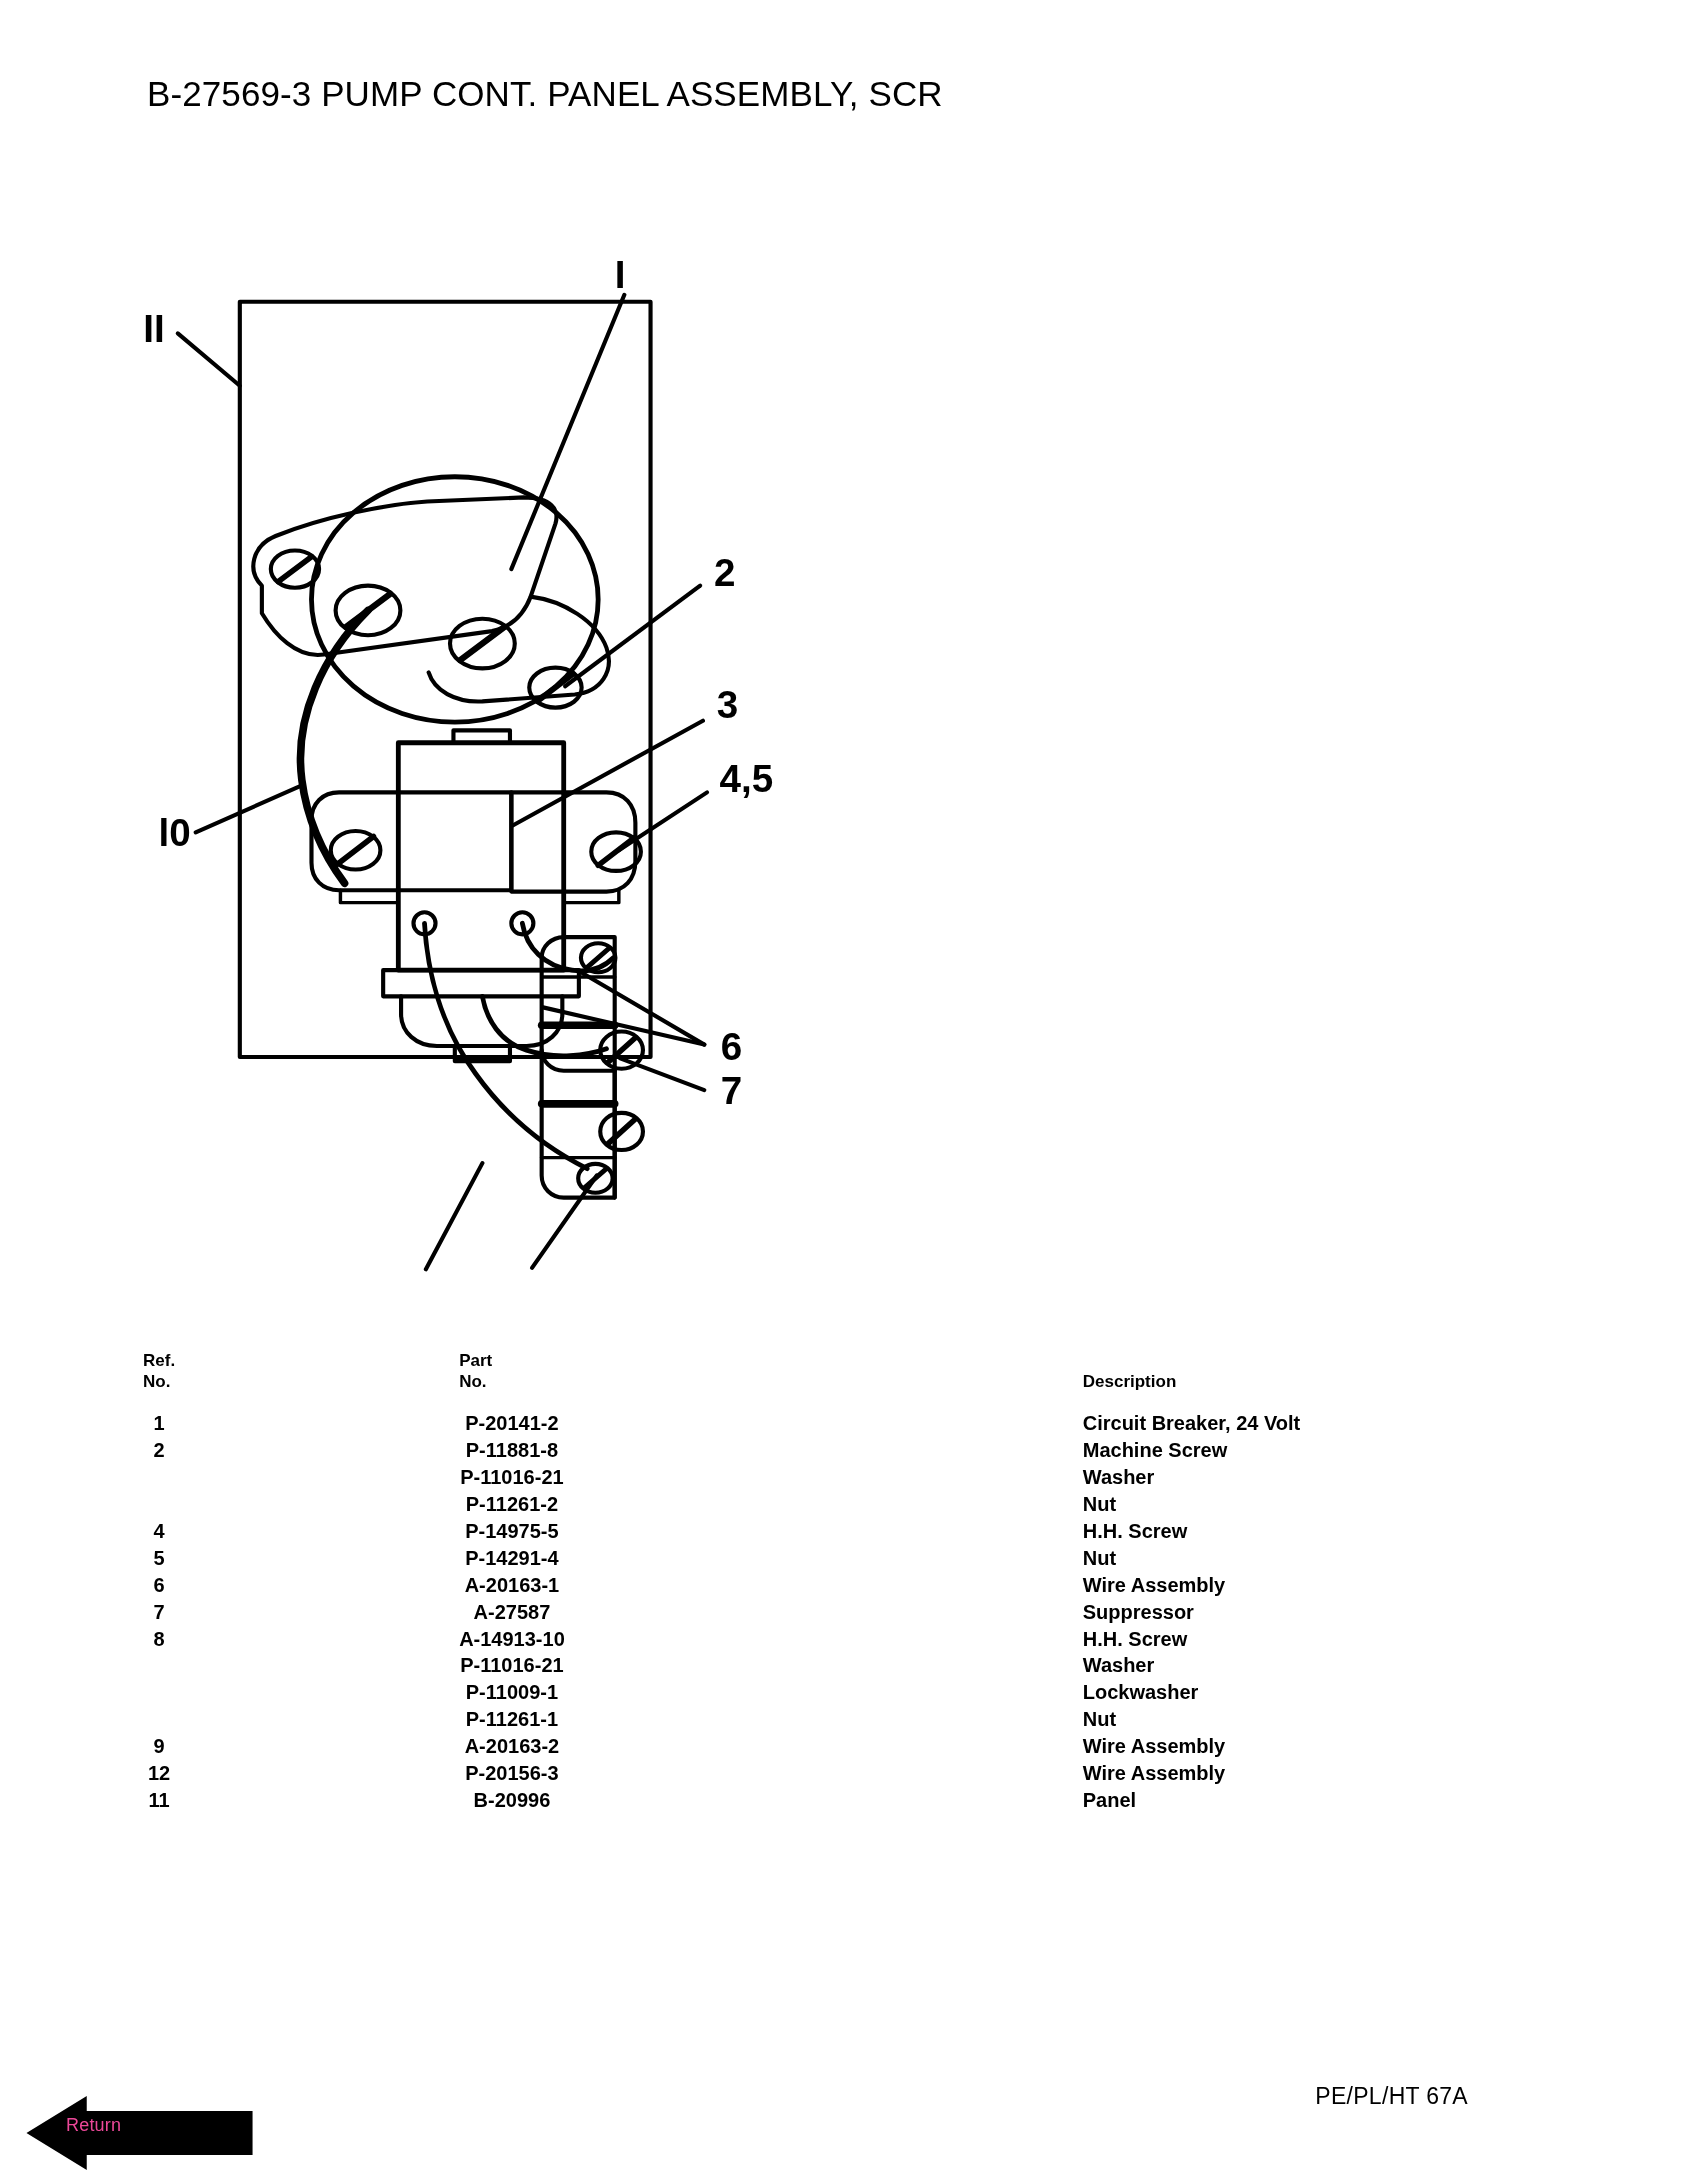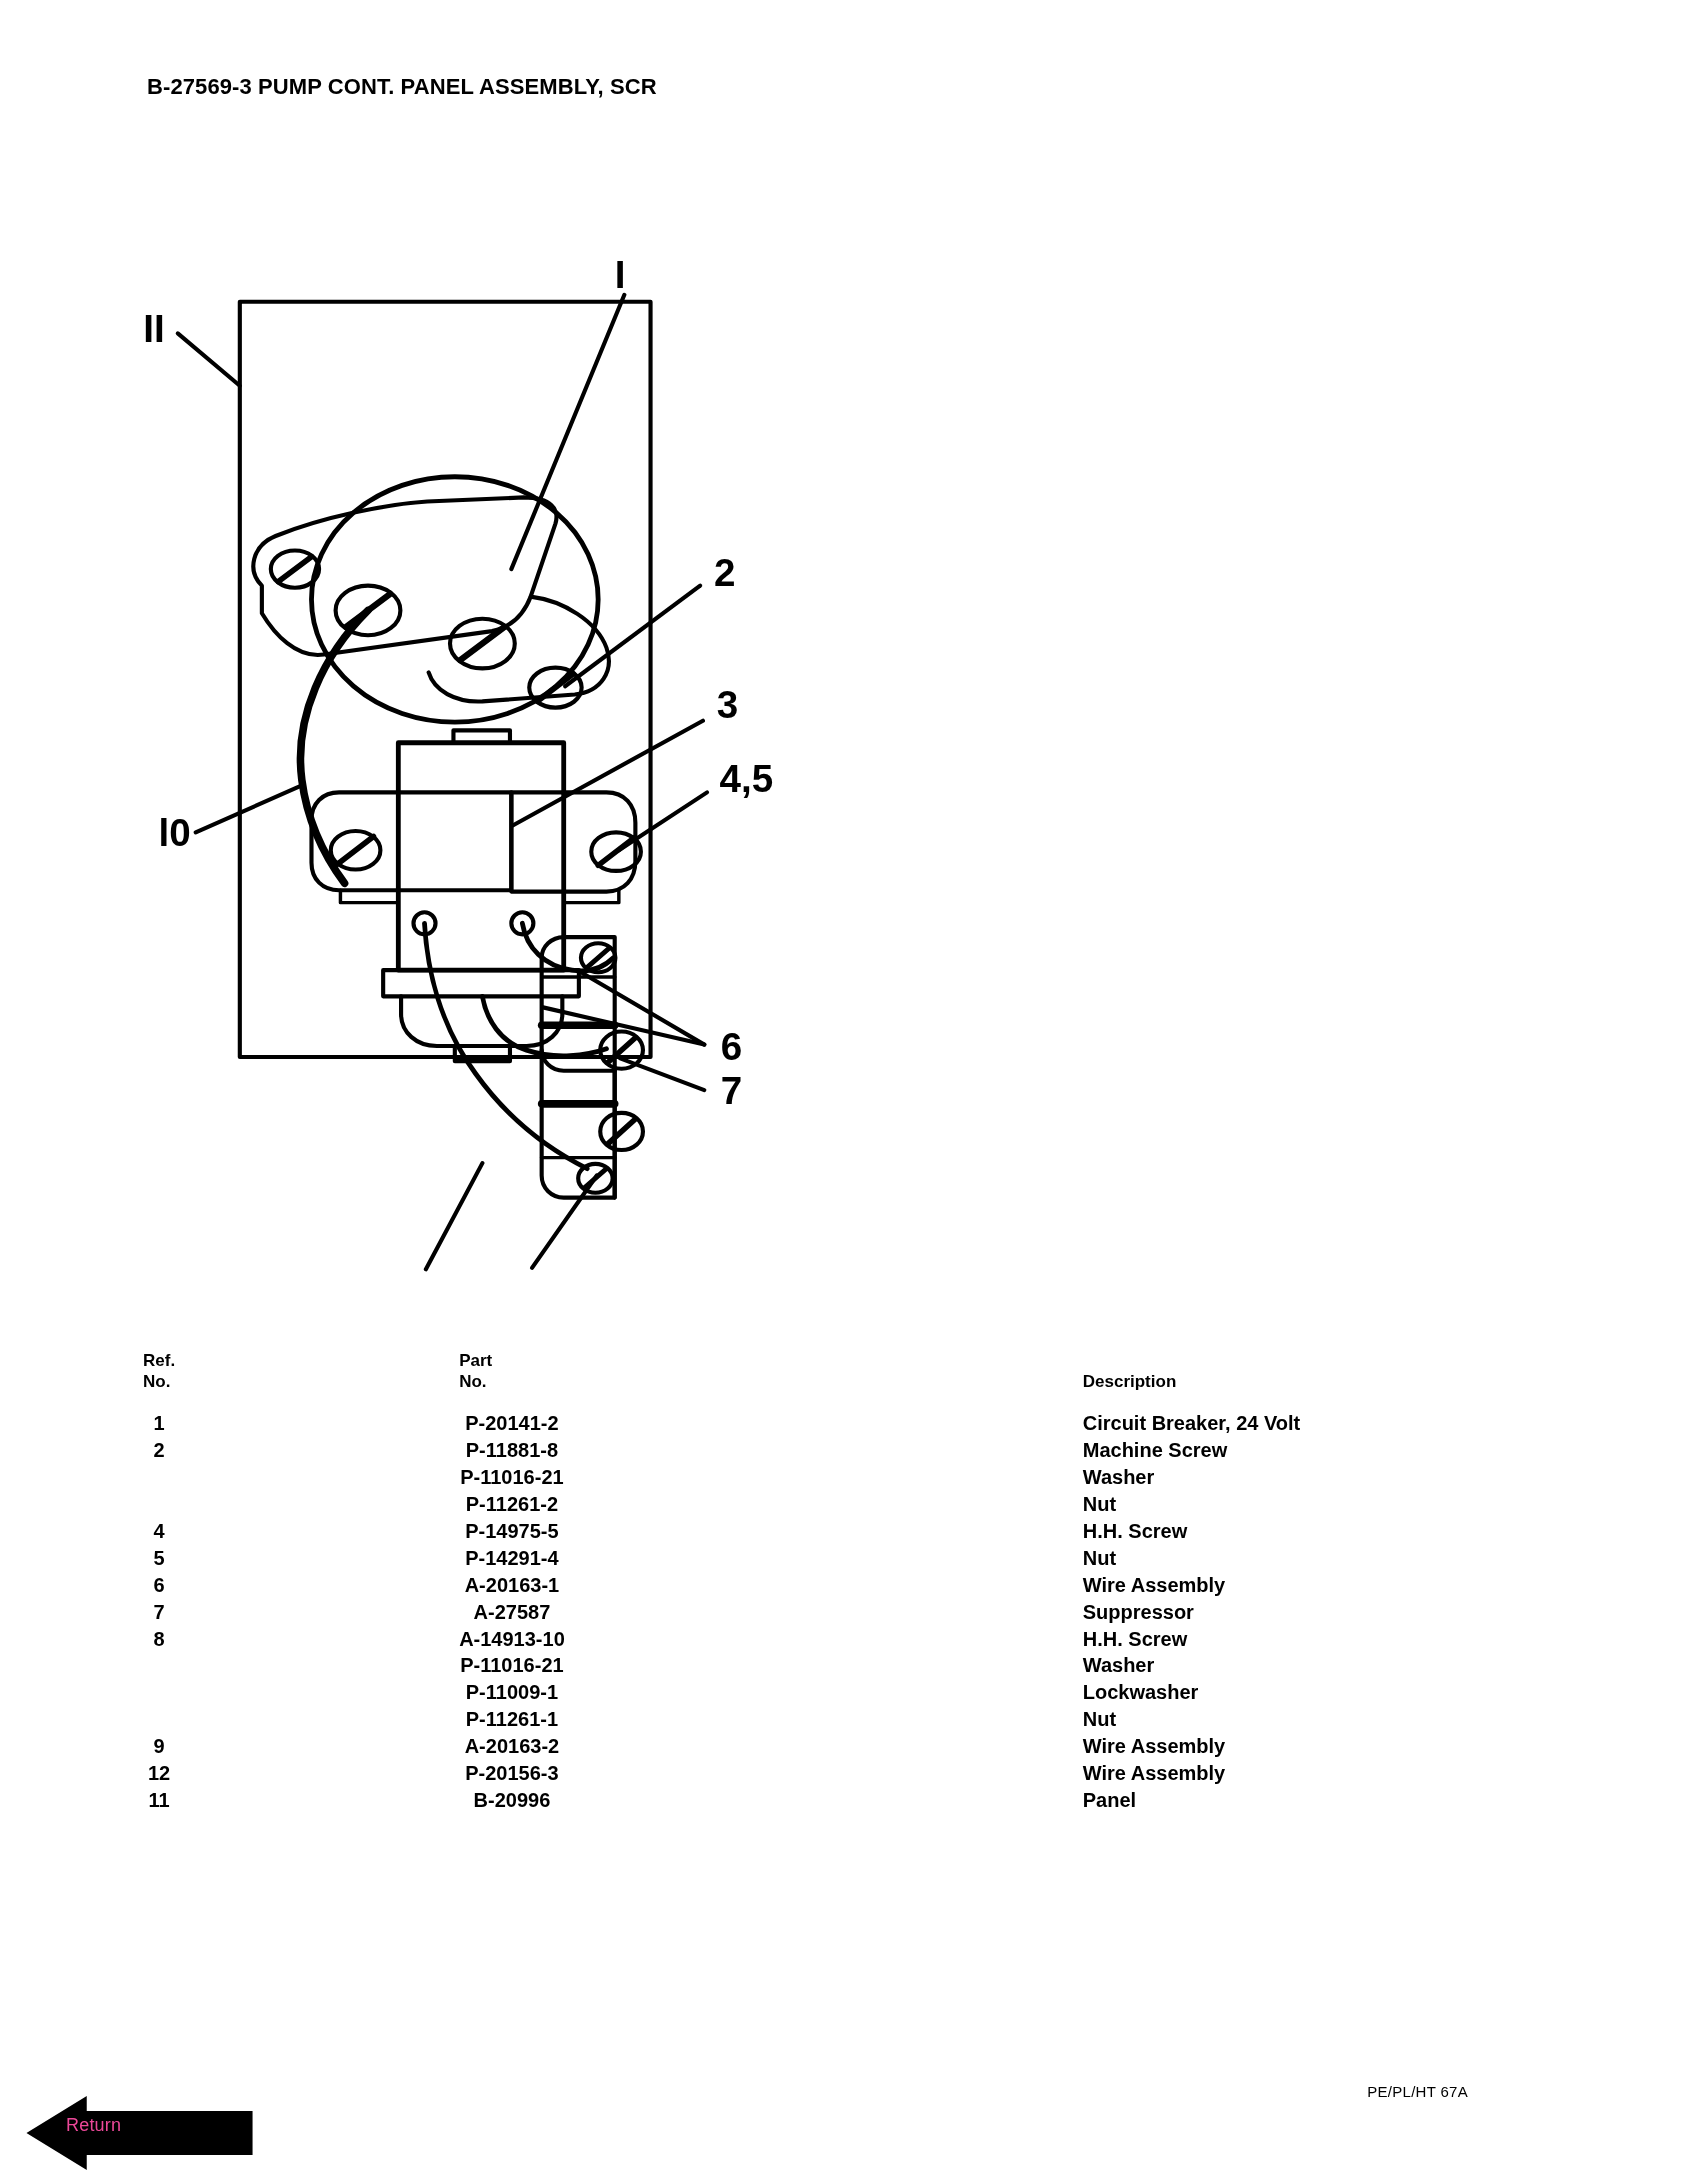--- a/index.html
+++ b/index.html
@@ -14,22 +14,22 @@
     font-family: "Liberation Sans", sans-serif;
     color: #000000;
     overflow: hidden;
   }
 
   
   #page-title {
     position: absolute;
     left: 147px;
     top: 74px;
-    font-size: 22px;
-    font-weight: bold;
+    font-size: 35px;
+    font-weight: normal;
     letter-spacing: 0.1px;
     white-space: nowrap;
   }
 
   
   #diagram-area {
     position: absolute;
     left: 0px;
     top: 103px;
     width: 1687px;
@@ -81,21 +81,21 @@
   .pad-left-ref  { padding-left: 143px !important; }
   .pad-left-part { padding-left: 284px !important; }
   .pad-left-desc { padding-left: 518px !important; }
   .pad-left-qty  { padding-left: 1134px !important; }
 
   
   #footer-code {
     position: absolute;
     right: 219px;
     top: 2083px;
-    font-size: 15px;
+    font-size: 23px;
     font-weight: normal;
     letter-spacing: 0.3px;
     white-space: nowrap;
   }
 
   #return-button {
     position: absolute;
     left: 26px;
     top: 2096px;
     width: 227px;

